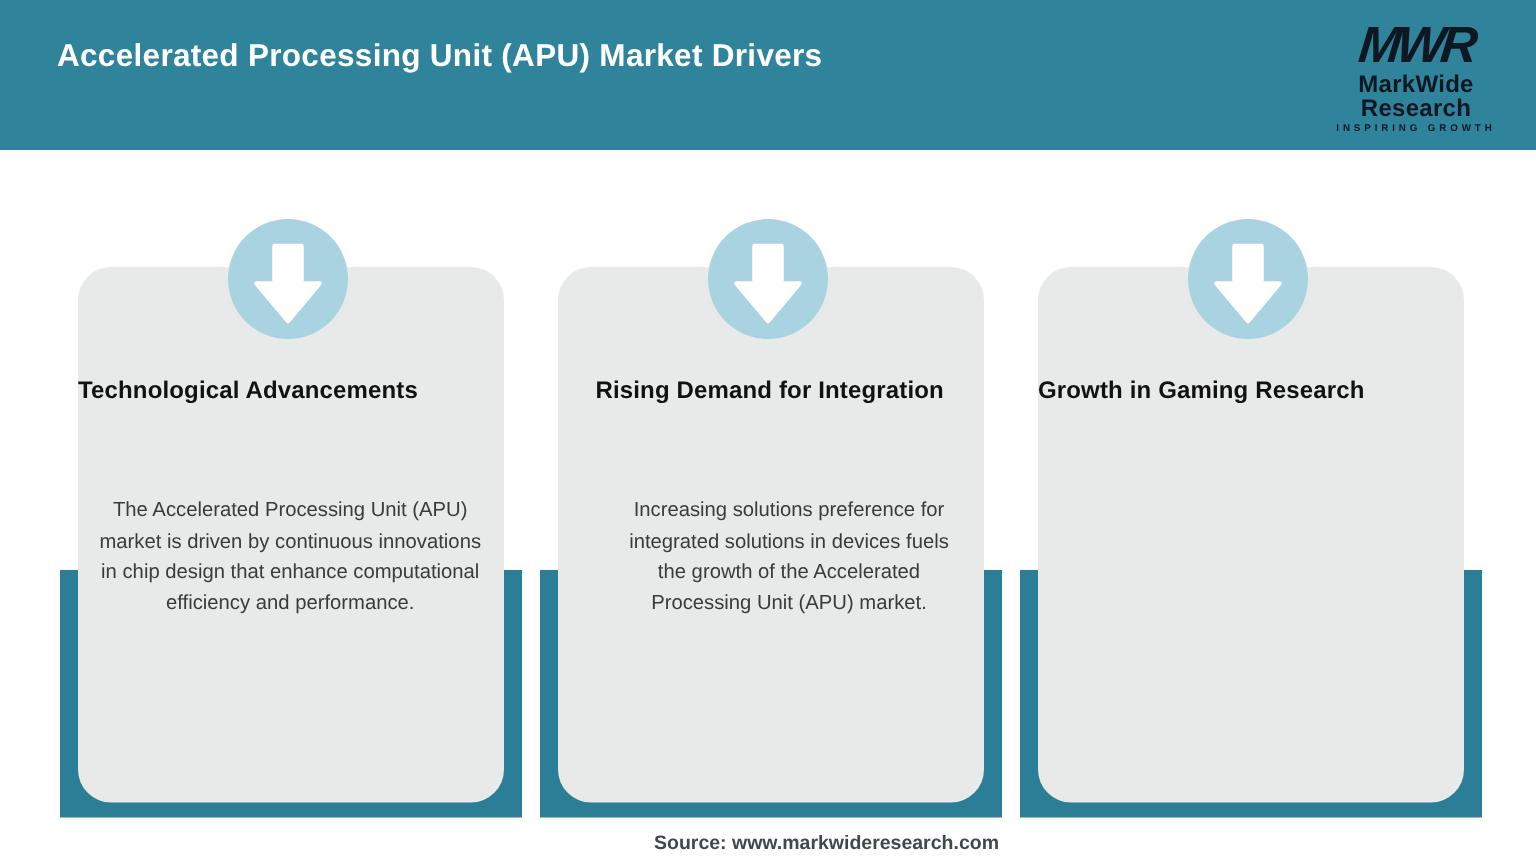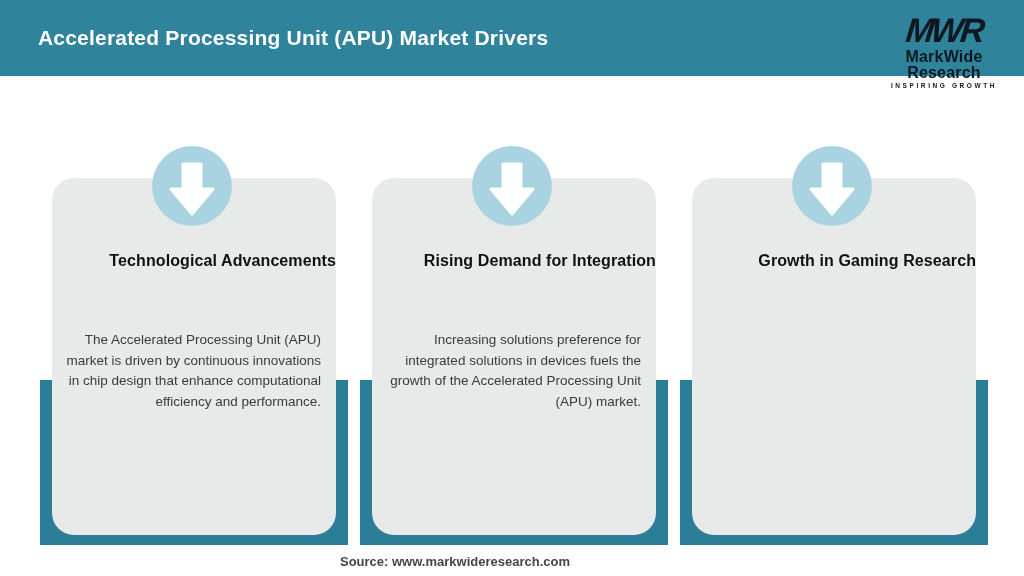--- a/index.html
+++ b/index.html
@@ -16,21 +16,21 @@
   body{
     font-family:"Liberation Sans","DejaVu Sans",sans-serif;
     background:#ffffff;
     position:relative;
     overflow:hidden;
   }
   .stage{position:absolute;top:0;left:0;width:1024px;height:576px;}
 
   
   .header{
-    position:absolute;top:0;left:0;width:1024px;height:76px;
+    position:absolute;top:0;left:0;width:1024px;height:100px;
     background:var(--header-bg);
     text-decoration:underline;
   }
   .header-title{
     position:absolute;left:38px;top:26px;
     color:#ffffff;font-size:21px;font-weight:700;letter-spacing:.2px;
   }
   .logo{
     position:absolute;top:13px;right:20px;width:120px;
     text-align:center;color:var(--logo-text);line-height:1;
@@ -52,47 +52,47 @@
   
   .frame{
     position:absolute;top:380px;width:308px;height:165px;
     background:var(--frame);
   }
   .card{
     position:absolute;top:178px;width:284px;height:357px;
     background:var(--card-bg);border-radius:22px;
   }
   .col-0 .frame{left:40px;}  .col-0 .card{left:52px;}
-  .col-1 .frame{left:360px;} .col-1 .card{left:372px;}
+  .col-1 .frame{left:360px;} .col-1 .card{left:372px;padding-left:25px;}
   .col-2 .frame{left:680px;} .col-2 .card{left:692px;}
 
   .circle{
     position:absolute;top:146px;width:80px;height:80px;
     background:var(--circle);border-radius:50%;
     display:flex;align-items:center;justify-content:center;
   }
   .col-0 .circle{left:152px;}
   .col-1 .circle{left:472px;}
   .col-2 .circle{left:792px;}
   .circle svg{display:block;margin-top:6px;}
 
   .card-title{
-    padding-top:74px;text-align:right;
+    padding-top:74px;text-align:left;
     font-size:16px;font-weight:700;color:#111111;letter-spacing:.1px;
   }
   .card-body{
     margin-top:60px;padding:0 15px 0 14px;
     font-size:13.5px;line-height:1.52;color:var(--body-text);
-    text-align:right;
+    text-align:center;
   }
 
   
   .footer-source{
     position:absolute;left:340px;top:554px;width:326px;
-    text-align:left;font-size:13px;font-weight:700;color:var(--source-text);
+    text-align:right;font-size:13px;font-weight:700;color:var(--source-text);
   }
   .footer-disclaimer{
     position:absolute;right:14px;top:558px;
     font-size:9.5px;color:#1C1C1C;
   }
 </style>
 </head>
 <body>
 
 <div class="stage">

